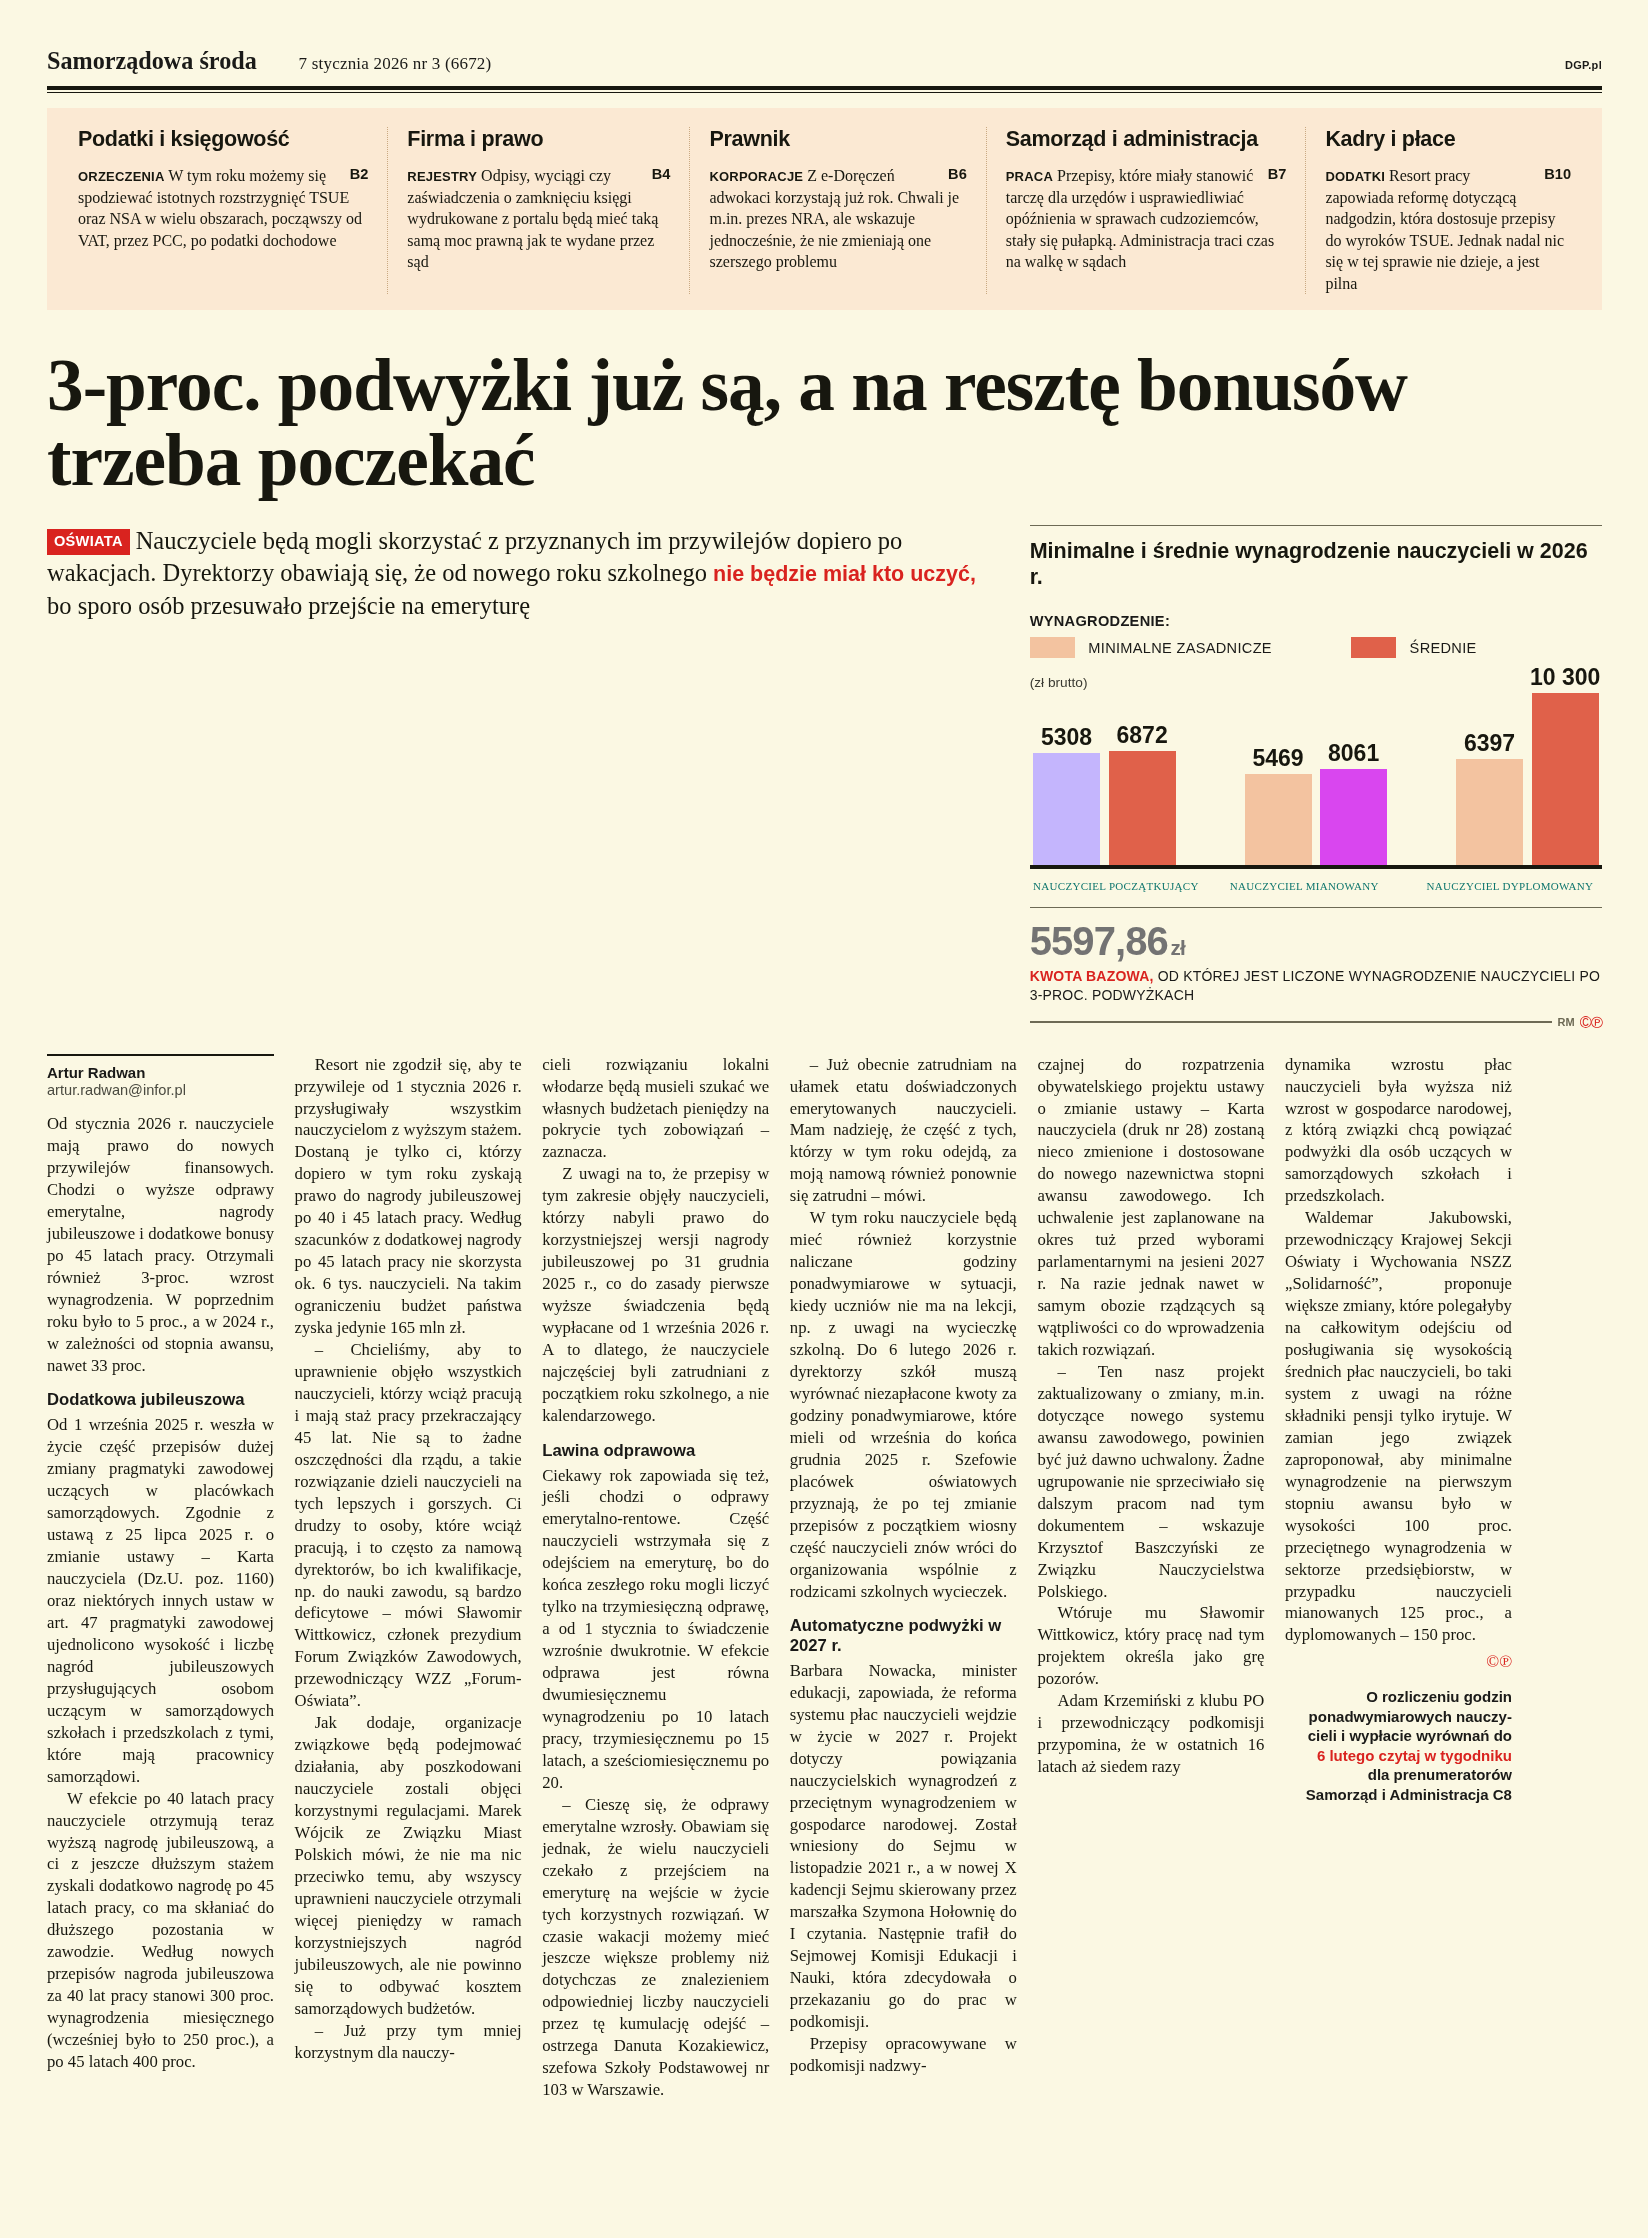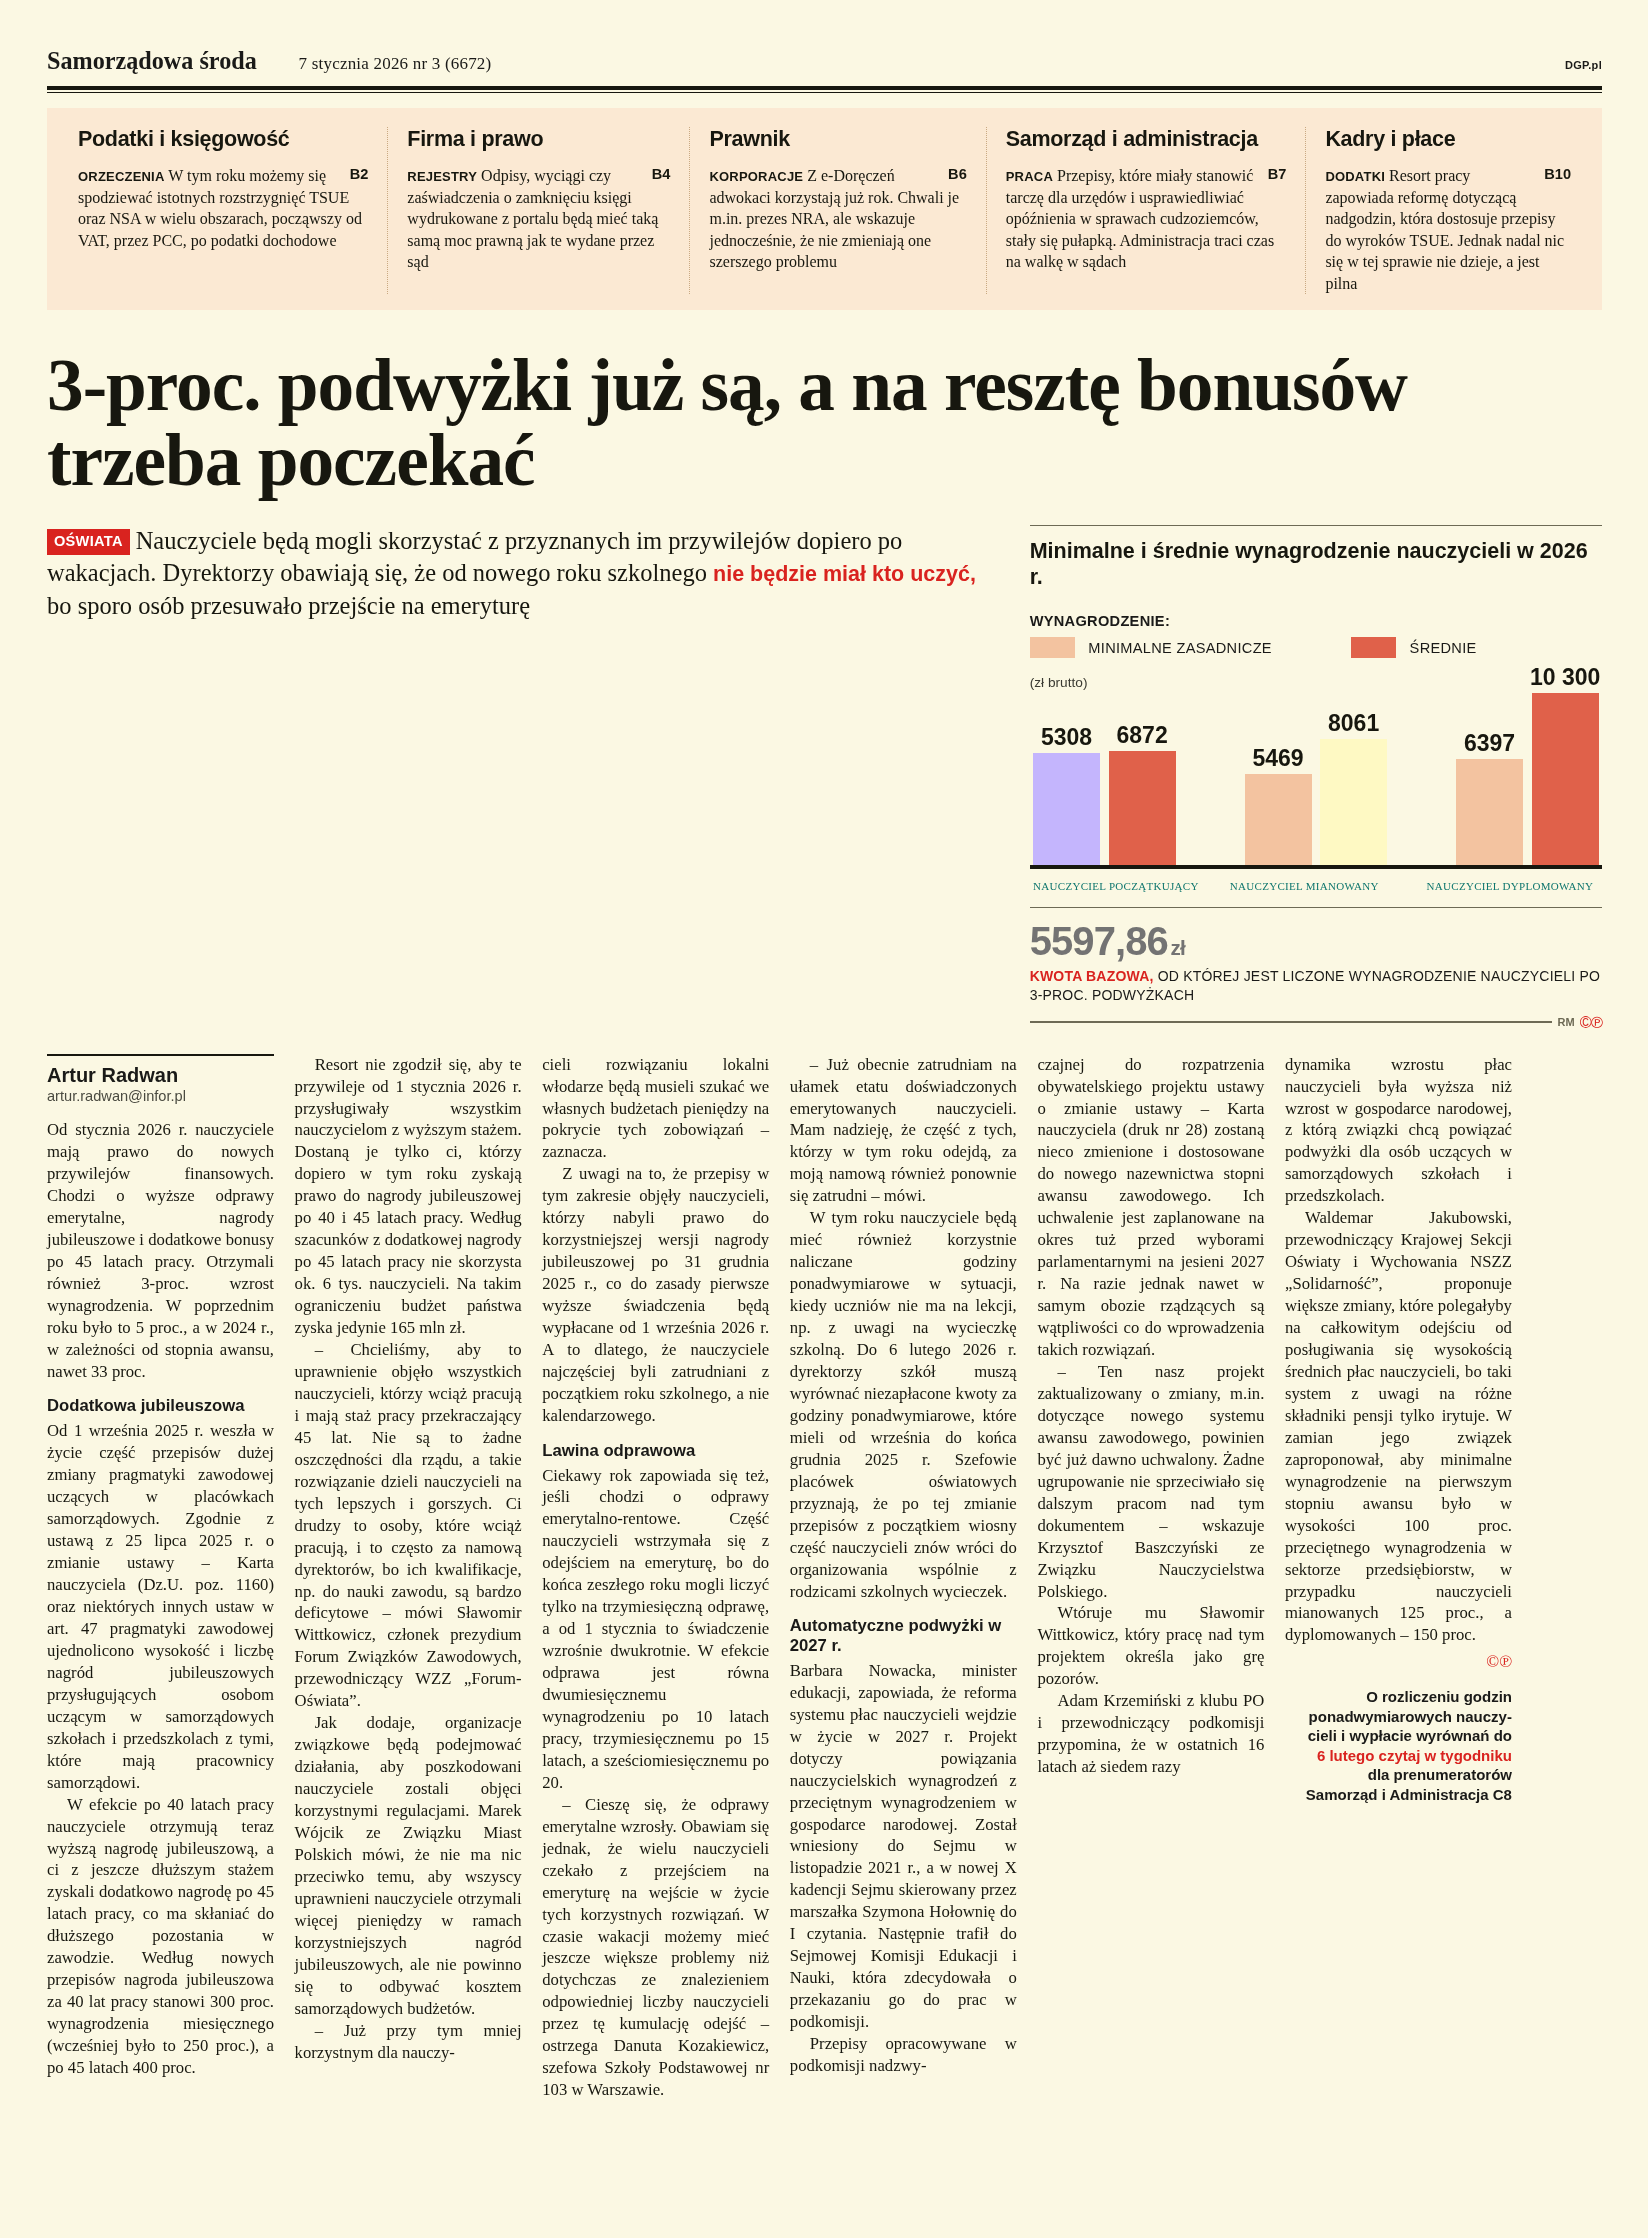--- a/index.html
+++ b/index.html
@@ -125,21 +125,21 @@
   .ib-note b { color:#d9231f; }
   .ib-foot { display:flex; align-items:center; margin-top:8.6px; }
   .ib-foot .ln { flex:1; height:1.7px; background:#6d6a55; }
   .ib-foot .rm { font-family:"Liberation Sans", sans-serif; font-weight:bold; font-size:11px; color:#6d6a55; margin:0 5.2px; }
   .cp { color:#d9231f; font-size:16.3px; font-family:"Liberation Sans", sans-serif; letter-spacing:-0.9px; }
 
   
   .body { display:flex; margin-top:22px; gap:20.6px; }
   .col { width:227px; }
   .byline-rule { height:2.6px; background:#17170f; margin-bottom:7.7px; }
-  .author { font-family:"Liberation Sans", sans-serif; font-weight:bold; font-size:20px; }
+  .author { font-family:"Liberation Sans", sans-serif; font-weight:bold; font-size:15px; }
   .email  { font-family:"Liberation Sans", sans-serif; font-size:14.6px; color:#4a4a40; margin-top:0.9px; }
   .ptext {
     font-family:"Liberation Serif", serif; font-size:16.7px; line-height:1.315;
     text-align:justify; hyphens:auto; margin:0; color:#17170f;
   }
   .ptext + .ptext { text-indent:1.2em; }
   .ptext.first { margin-top:15.5px; }
   .subhead {
     font-family:"Liberation Sans", sans-serif; font-weight:bold;
     font-size:16.7px; line-height:1.18; margin:13.7px 0 4.3px 0;
@@ -229,21 +229,21 @@
             </div>
             <div class="bar" style="height:114px;background:#e0614a">
               <span class="val">6872</span>
             </div>
           </div>
 
           <div class="grp">
             <div class="bar" style="height:91px;background:#f3c3a0">
               <span class="val">5469</span>
             </div>
-            <div class="bar" style="height:126px;background:#fef9c3">
+            <div class="bar" style="height:96px;background:#d946ef">
               <span class="val">8061</span>
             </div>
           </div>
 
           <div class="grp">
             <div class="bar" style="height:106px;background:#f3c3a0">
               <span class="val">6397</span>
             </div>
             <div class="bar" style="height:172px;background:#e0614a">
               <span class="val">10 300</span>

